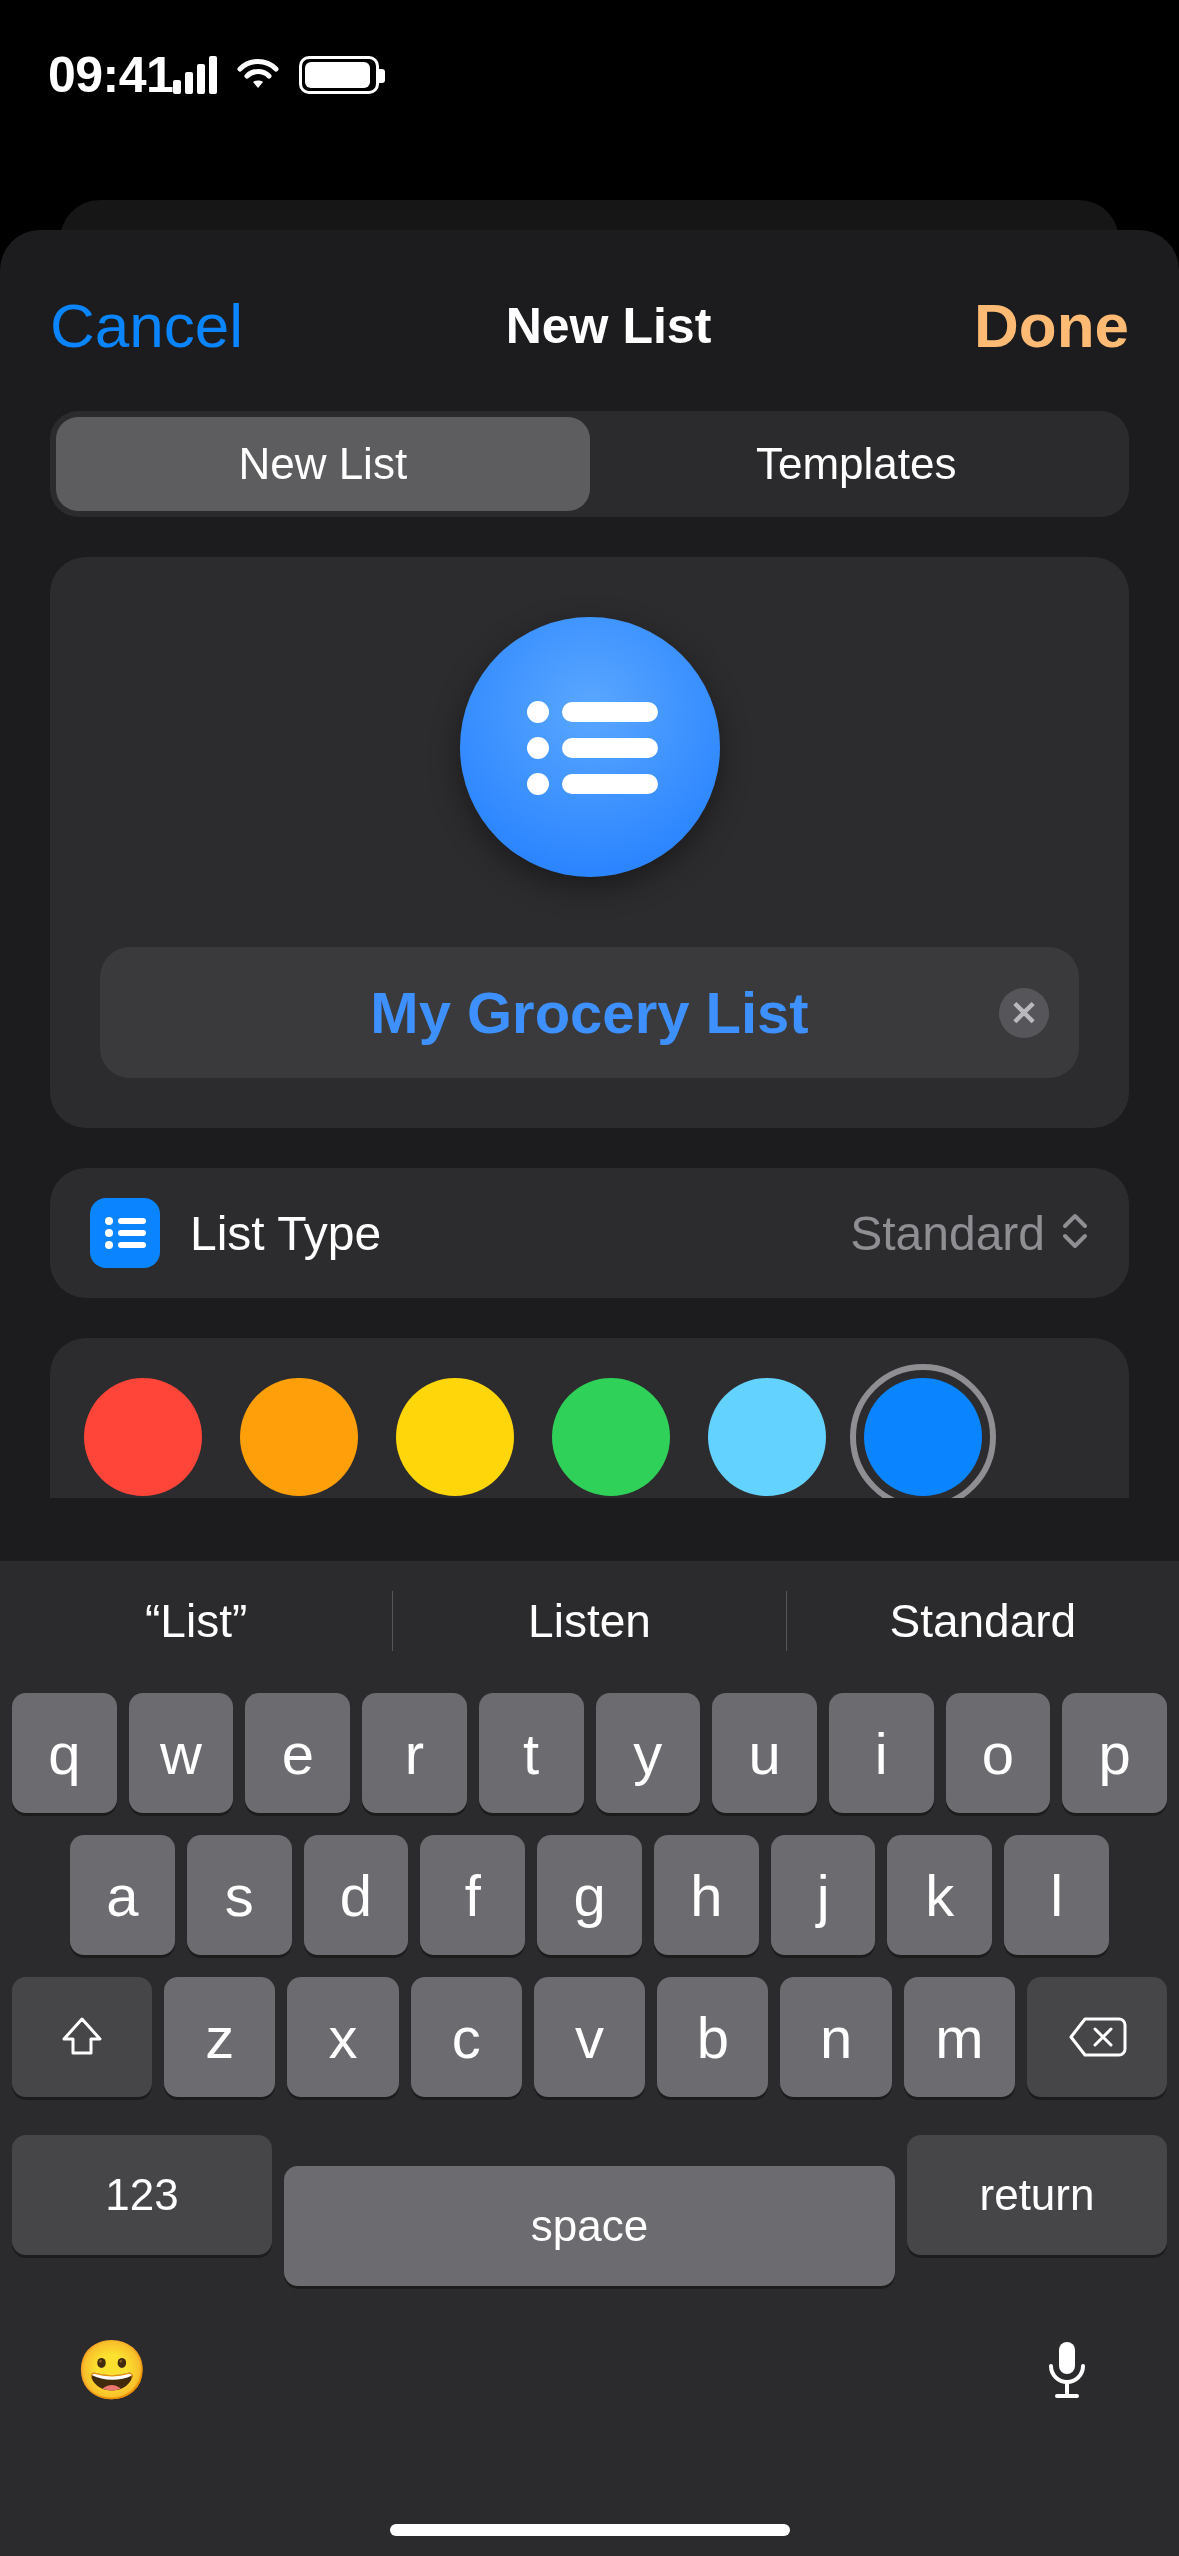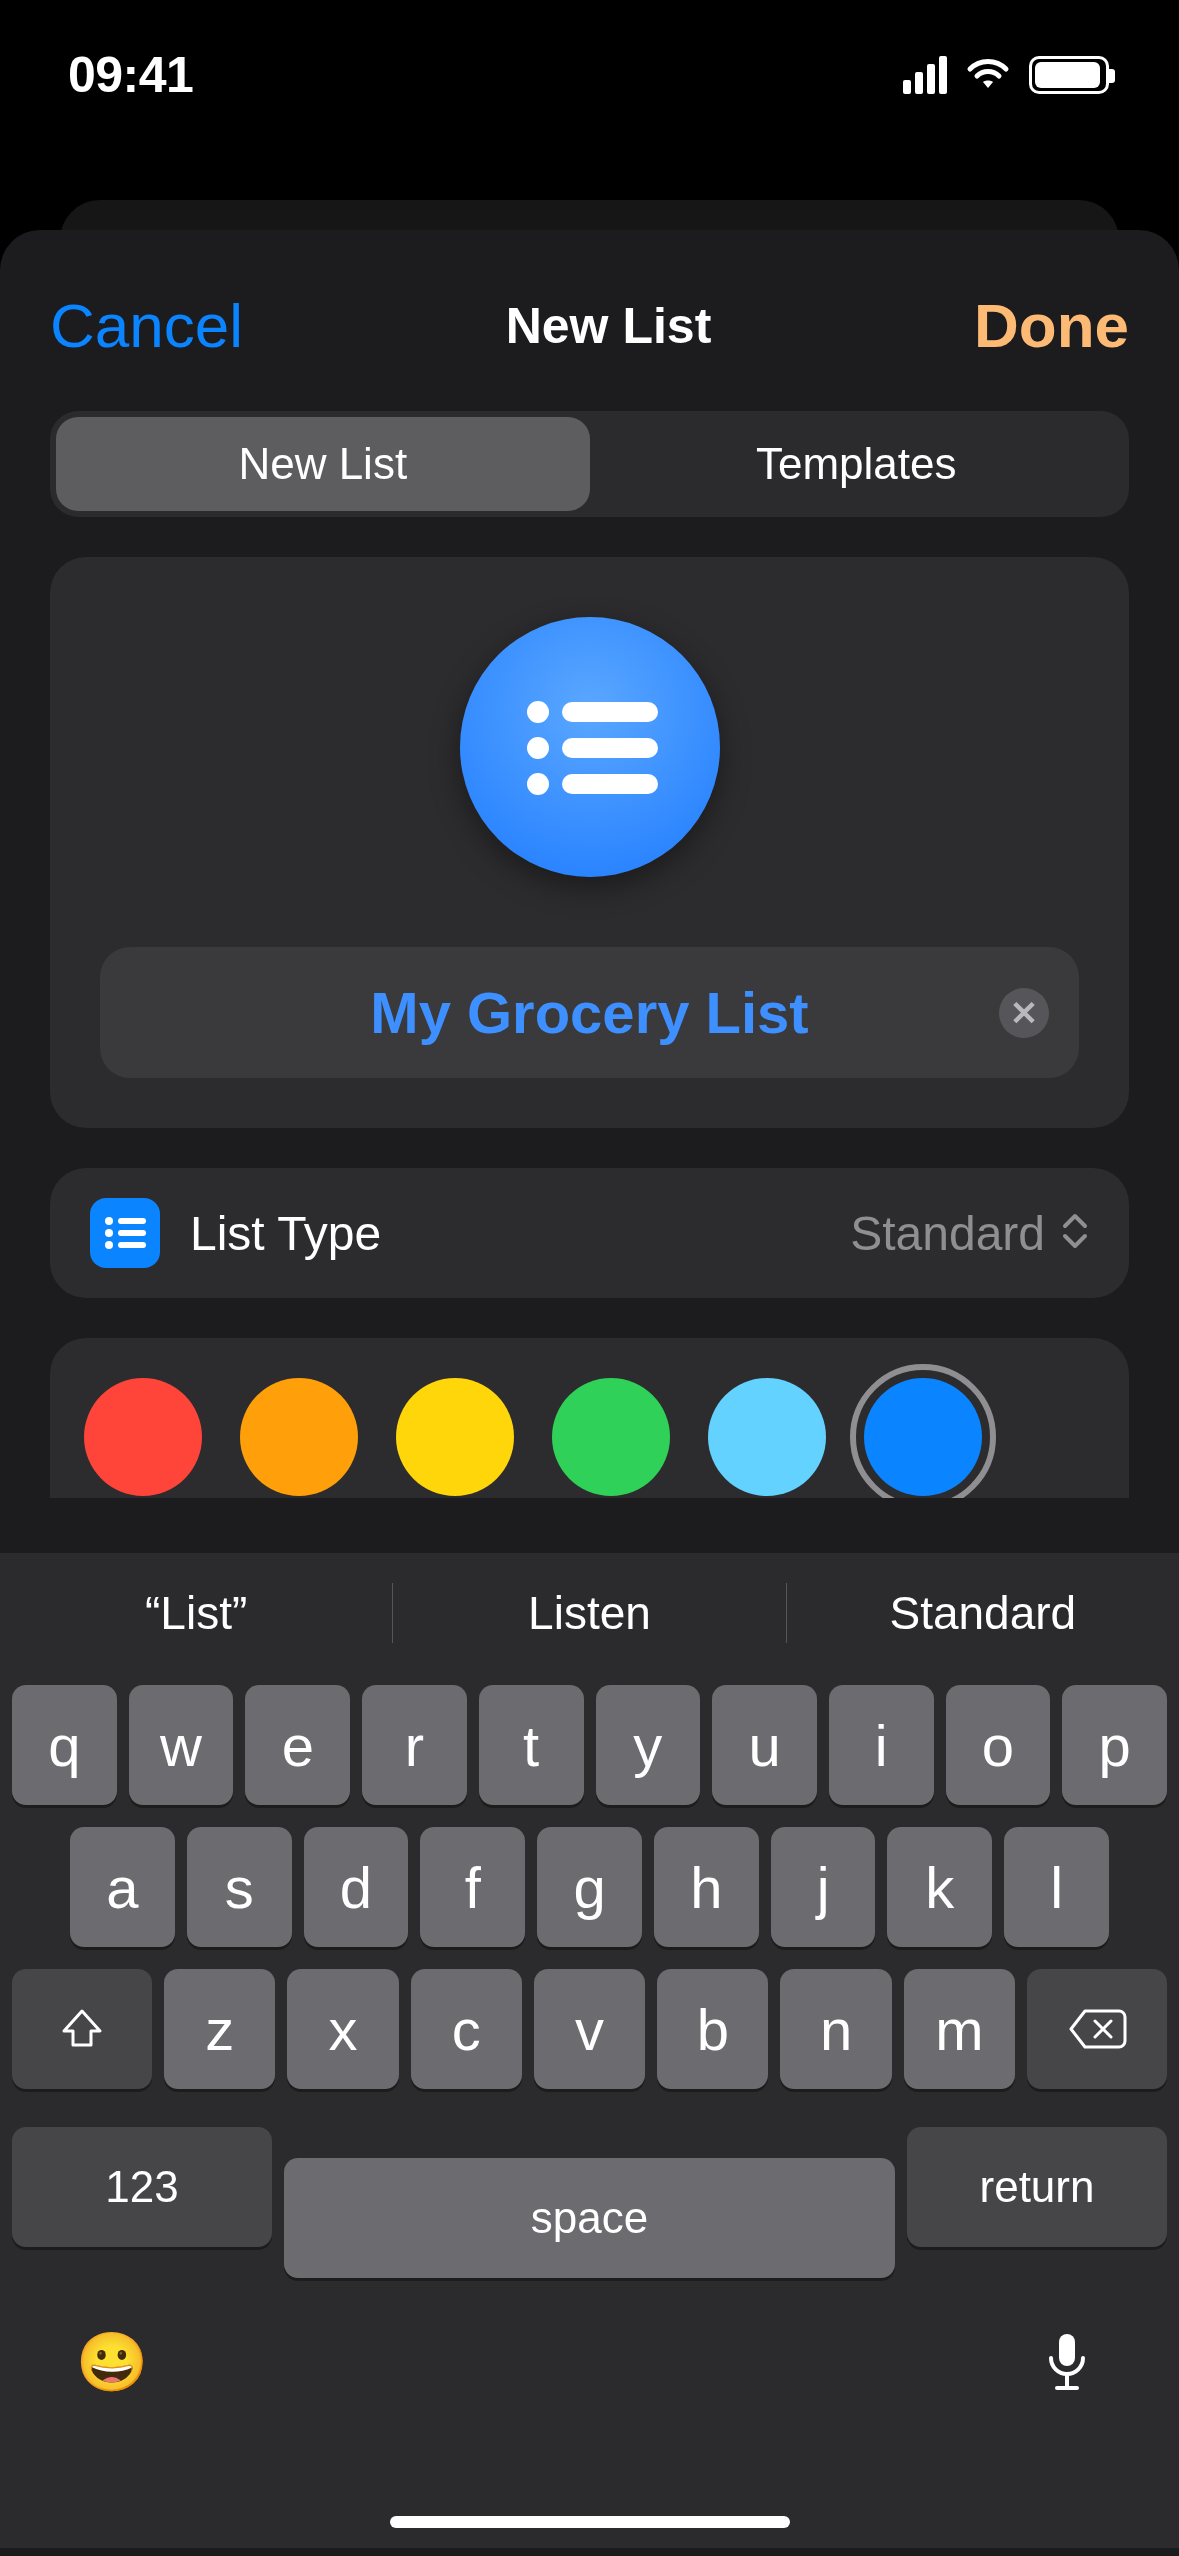--- a/index.html
+++ b/index.html
@@ -1,20 +1,20 @@
 <!DOCTYPE html>
 <html><head>
 <meta charset="utf-8">
 <style>
   * { box-sizing: border-box; margin: 0; padding: 0; }
   html, body { width: 1179px; height: 2556px; background: #000; font-family: -apple-system, "SF Pro Display", "Helvetica Neue", Arial, sans-serif; overflow: hidden; -webkit-font-smoothing: antialiased; }
   .device { width: 1179px; height: 2556px; background: #000; position: relative; }
 
   
-  .status-bar { position: absolute; top: 0; left: 0; right: 0; height: 150px; display: flex; align-items: center; justify-content: space-between; padding: 0 70px 0 68px; color: #fff; }
+  .status-bar { position: absolute; top: 0; left: 0; right: 0; height: 150px; display: flex; align-items: center; padding: 0 70px 0 48px; color: #fff; }
   .status-time { font-size: 50px; font-weight: 600; letter-spacing: -0.5px; }
   .status-right { display: flex; align-items: center; gap: 18px; }
   .signal { display: flex; align-items: flex-end; gap: 4px; }
   .signal .bar { width: 8px; background: #fff; border-radius: 2px; }
   .signal .b1{height:14px}.signal .b2{height:22px}.signal .b3{height:30px}.signal .b4{height:38px}
   .wifi { width: 46px; height: 34px; }
   .battery { width: 80px; height: 38px; border: 3px solid #fff; border-radius: 10px; position: relative; }
   .battery::after { content:""; position:absolute; right:-9px; top:10px; width:6px; height:14px; background:#fff; border-radius:0 3px 3px 0; }
   .battery .fill { position:absolute; left:3px; top:3px; bottom:3px; right:6px; background:#fff; border-radius:6px; }
 
@@ -51,21 +51,21 @@
   .row-value { color:#8e8e93; font-size:48px; margin-right:16px; }
   .row-chevrons { color:#8e8e93; }
   .row-chevrons svg { width:28px; height:40px; }
 
   
   .colors { margin: 0 50px; background:#2c2c2e; border-radius:36px 36px 0 0; padding: 40px 34px 0; display:flex; gap:38px; overflow:hidden; height:160px; }
   .swatch { width:118px; height:118px; border-radius:50%; flex:0 0 auto; position:relative; }
   .swatch.selected::before { content:""; position:absolute; inset:-14px; border:6px solid #8e8e93; border-radius:50%; }
 
   
-  .kb { position:absolute; left:0; right:0; bottom:8px; height:995px; background:#2b2b2d; }
+  .kb { position:absolute; left:0; right:0; bottom:0; height:995px; background:#2b2b2d; }
   .kb-suggest { display:flex; height:120px; align-items:center; }
   .kb-suggest .sug { flex:1; text-align:center; color:#fff; font-size:46px; position:relative; }
   .kb-suggest .sep { width:1px; height:60px; background:#55555a; }
   .kb-rows { padding: 12px 12px 0; }
   .kb-row { display:flex; gap:12px; margin-bottom:22px; }
   .kb-row.center { padding: 0 58px; }
   .key { flex:1; height:120px; background:#6b6b70; border-radius:14px; display:flex; align-items:center; justify-content:center; color:#fff; font-size:58px; font-weight:300; box-shadow: 0 3px 0 rgba(0,0,0,0.35); }
   .key.fn { background:#464649; font-size:42px; }
   .key.fn.small { flex: 0 0 140px; }
   .key.shift svg { width:48px; height:48px; }

